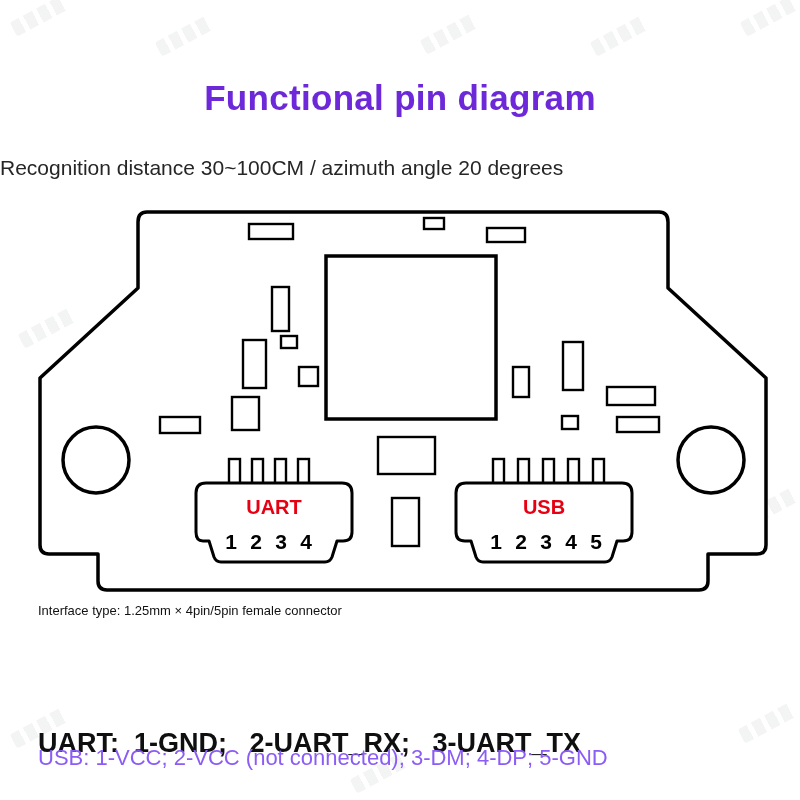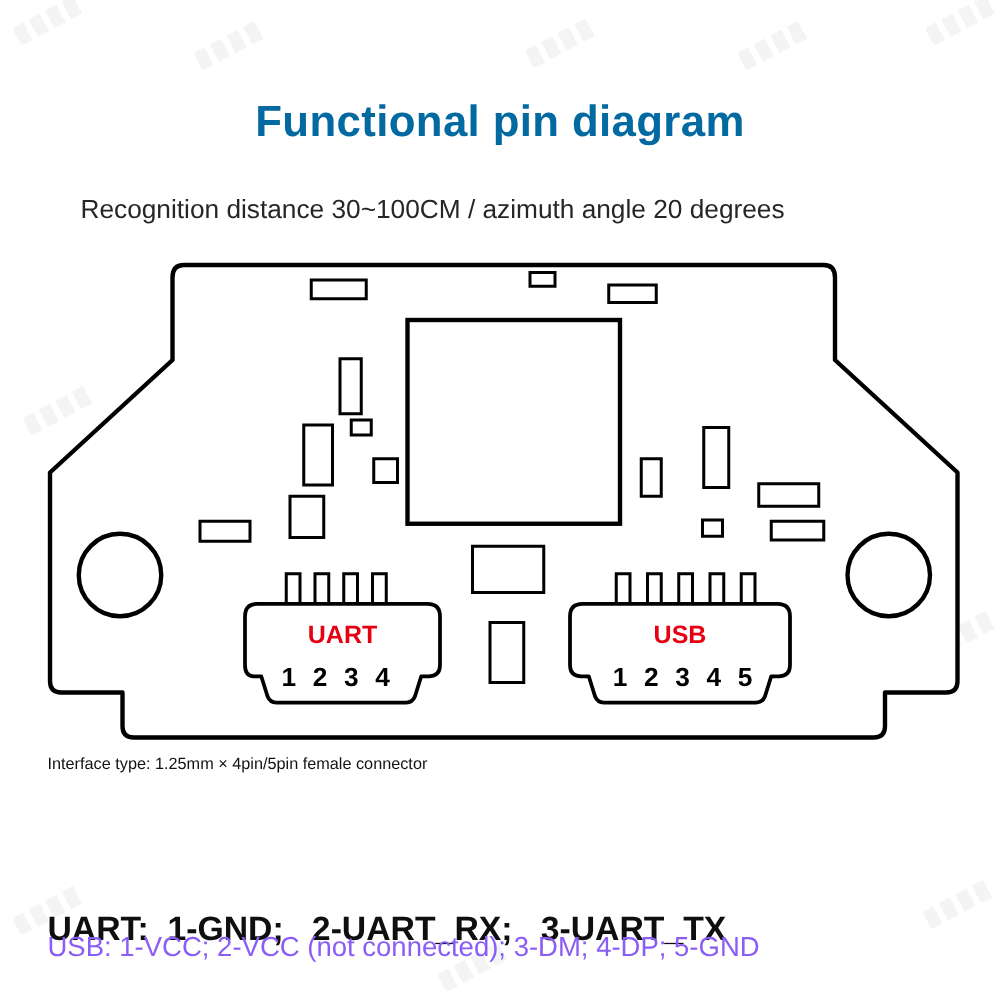--- a/index.html
+++ b/index.html
@@ -2,24 +2,24 @@
 <html><head>
 <meta charset="utf-8">
 <style>
   html,body{margin:0;padding:0}
   body{
     width:800px;height:800px;position:relative;overflow:hidden;background:#ffffff;
     font-family:"Liberation Sans","DejaVu Sans",sans-serif;color:#111;
   }
   .page-title{
     position:absolute;top:78px;left:0;width:800px;text-align:center;
-    font-size:35px;font-weight:700;color:#0369a1;letter-spacing:.3px;
+    font-size:35px;font-weight:700;color:#6d28d9;letter-spacing:.3px;
   }
   .page-subtitle{
-    position:absolute;top:156px;left:0;width:692px;text-align:center;
+    position:absolute;top:156px;left:0;width:692px;text-align:left;
     font-size:21px;color:#262626;
   }
   .pcb-svg{position:absolute;top:0;left:0}
   .board{fill:#ffffff;stroke:#000;stroke-width:3.5;stroke-linejoin:round}
   .hole{fill:#ffffff;stroke:#000;stroke-width:3.5}
   .chip{fill:#ffffff;stroke:#000;stroke-width:3.5}
   .cmp{fill:#ffffff;stroke:#000;stroke-width:2.4}
   .pin{fill:#ffffff;stroke:#000;stroke-width:2.4}
   .conn{fill:#ffffff;stroke:#000;stroke-width:3;stroke-linejoin:round}
   .conn-label{font-family:"Liberation Sans",sans-serif;font-size:20px;font-weight:700;text-anchor:middle}

